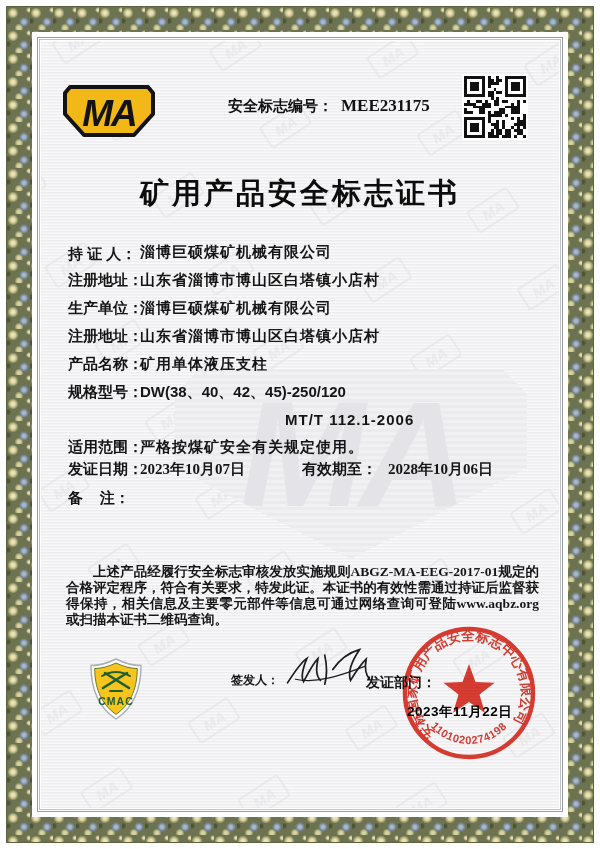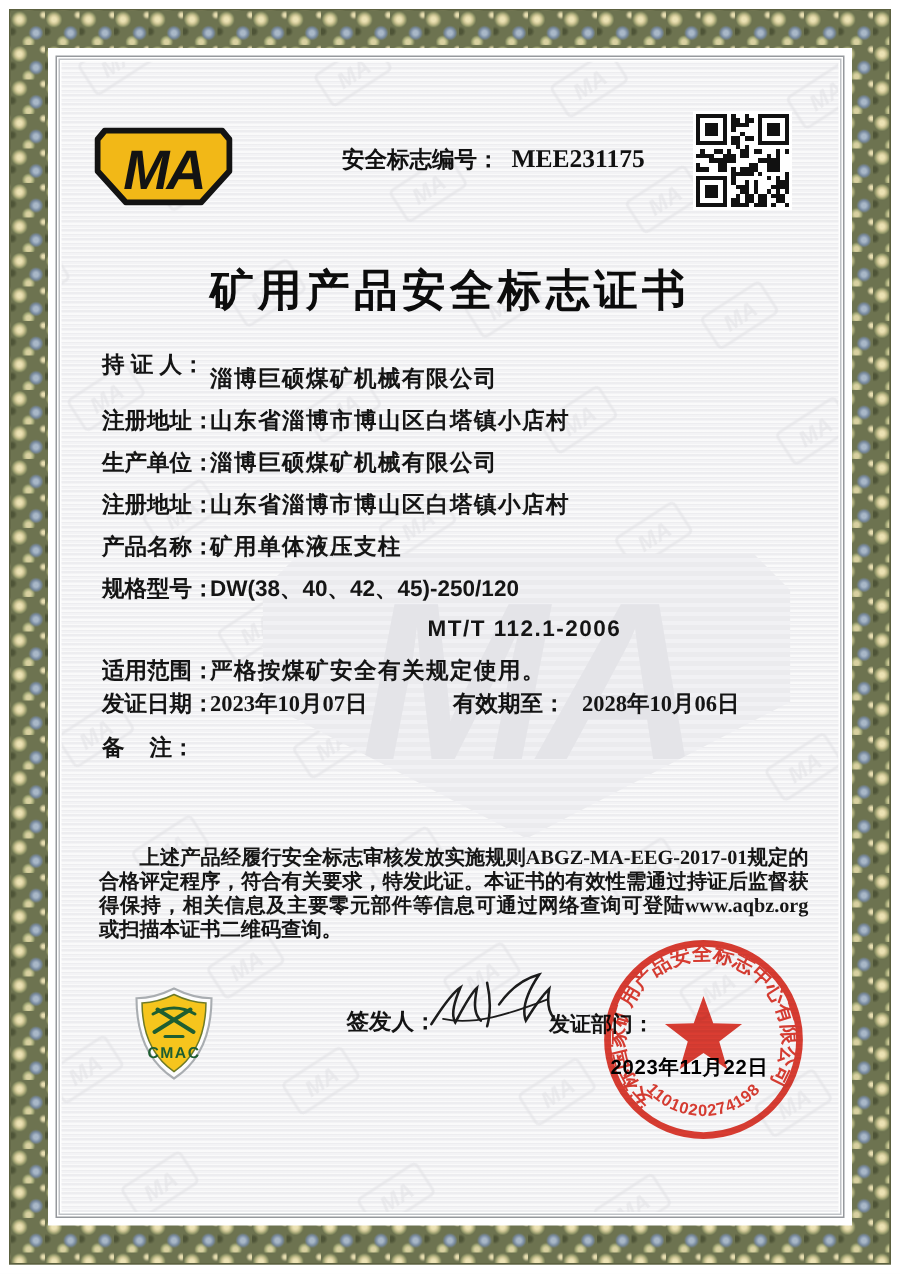--- a/index.html
+++ b/index.html
@@ -45,21 +45,21 @@
     font-family:"Liberation Serif",serif;letter-spacing:1px;}
   .date-label-2{left:302px;}
   .date-value-2{left:388px;}
   .value-std{left:285px;}
   
   .statement{position:absolute;left:66px;top:564px;width:473px;margin:0;
     font-family:"Liberation Serif",serif;font-weight:bold;font-size:13.5px;line-height:16px;
     color:#161616;text-indent:2em;text-align:justify;}
   
   .cmac{position:absolute;left:88px;top:658px;width:56px;height:62px;}
-  .issuer-label{position:absolute;left:231px;top:672px;font-size:15px;font-weight:bold;color:#141414;}
+  .issuer-label{position:absolute;left:231px;top:672px;font-size:12px;font-weight:bold;color:#141414;}
   .signature{position:absolute;left:281px;top:646px;width:92px;height:54px;transform:rotate(-4deg);}
   .dept-label{position:absolute;left:366px;top:674px;font-size:14px;font-weight:bold;color:#141414;}
   .seal{position:absolute;left:398px;top:622px;width:142px;height:142px;mix-blend-mode:multiply;opacity:.93;}
   .seal-date{position:absolute;left:407px;top:703px;font-size:13.5px;font-weight:bold;color:#000;
     font-family:"Liberation Sans",sans-serif;letter-spacing:.5px;}
 </style>
 </head>
 <body>
 
 <div class="page">
@@ -237,21 +237,21 @@
           <rect x="16" y="2" width="3" height="3" fill="#111"></rect>
           <rect x="0" y="14" width="7" height="7" fill="#111"></rect>
           <rect x="1" y="15" width="5" height="5" fill="#fff"></rect>
           <rect x="2" y="16" width="3" height="3" fill="#111"></rect>
         </g>
     </svg>
   </div>
 
   <div class="cert-title">矿用产品安全标志证书</div>
 
-  <span class="f-label" style="top:234px">持 证 人：</span>
+  <span class="f-label" style="top:245px">持 证 人：</span>
   <span class="f-value" style="top:243px">淄博巨硕煤矿机械有限公司</span>
   <span class="f-label" style="top:271px">注册地址：</span>
   <span class="f-value" style="top:271px">山东省淄博市博山区白塔镇小店村</span>
   <span class="f-label" style="top:299px">生产单位：</span>
   <span class="f-value" style="top:299px">淄博巨硕煤矿机械有限公司</span>
   <span class="f-label" style="top:327px">注册地址：</span>
   <span class="f-value" style="top:327px">山东省淄博市博山区白塔镇小店村</span>
   <span class="f-label" style="top:355px">产品名称：</span>
   <span class="f-value" style="top:355px">矿用单体液压支柱</span>
   <span class="f-label" style="top:383px">规格型号：</span>

